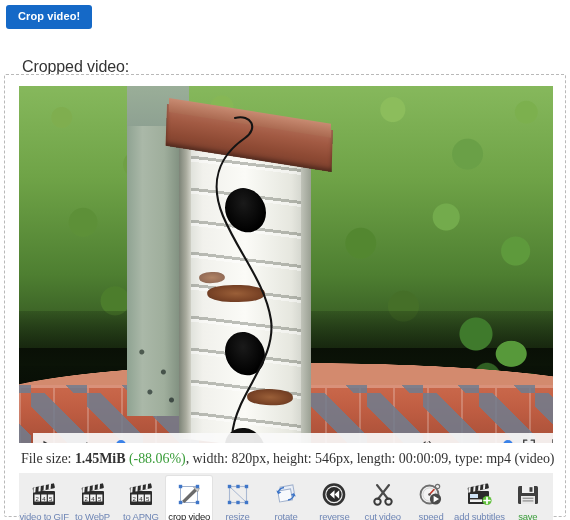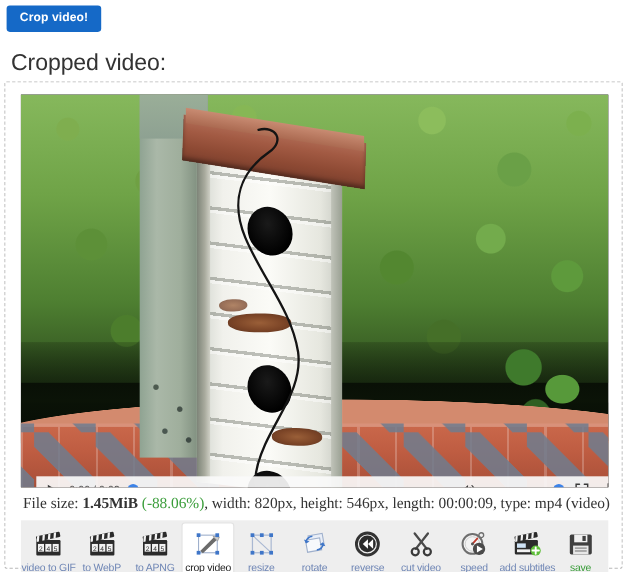--- a/index.html
+++ b/index.html
@@ -31,24 +31,24 @@
     line-height: 1;
     cursor: pointer;
     letter-spacing: 0.1px;
     font-family: "Liberation Sans", sans-serif;
   }
 
   
   .page-heading {
     position: absolute;
     left: 6px; top: 42px;
-    font-size: 21px;
+    font-size: 16px;
     color: #333333;
     font-weight: normal;
-    margin: 4px;
+    margin: 16px;
     letter-spacing: -0.1px;
   }
 
   
   .result-panel {
     position: absolute;
     left: 4px; top: 74px;
     width: 562px; height: 443px;
     border: 1px dashed #b9b9b9;
     border-radius: 2px;

